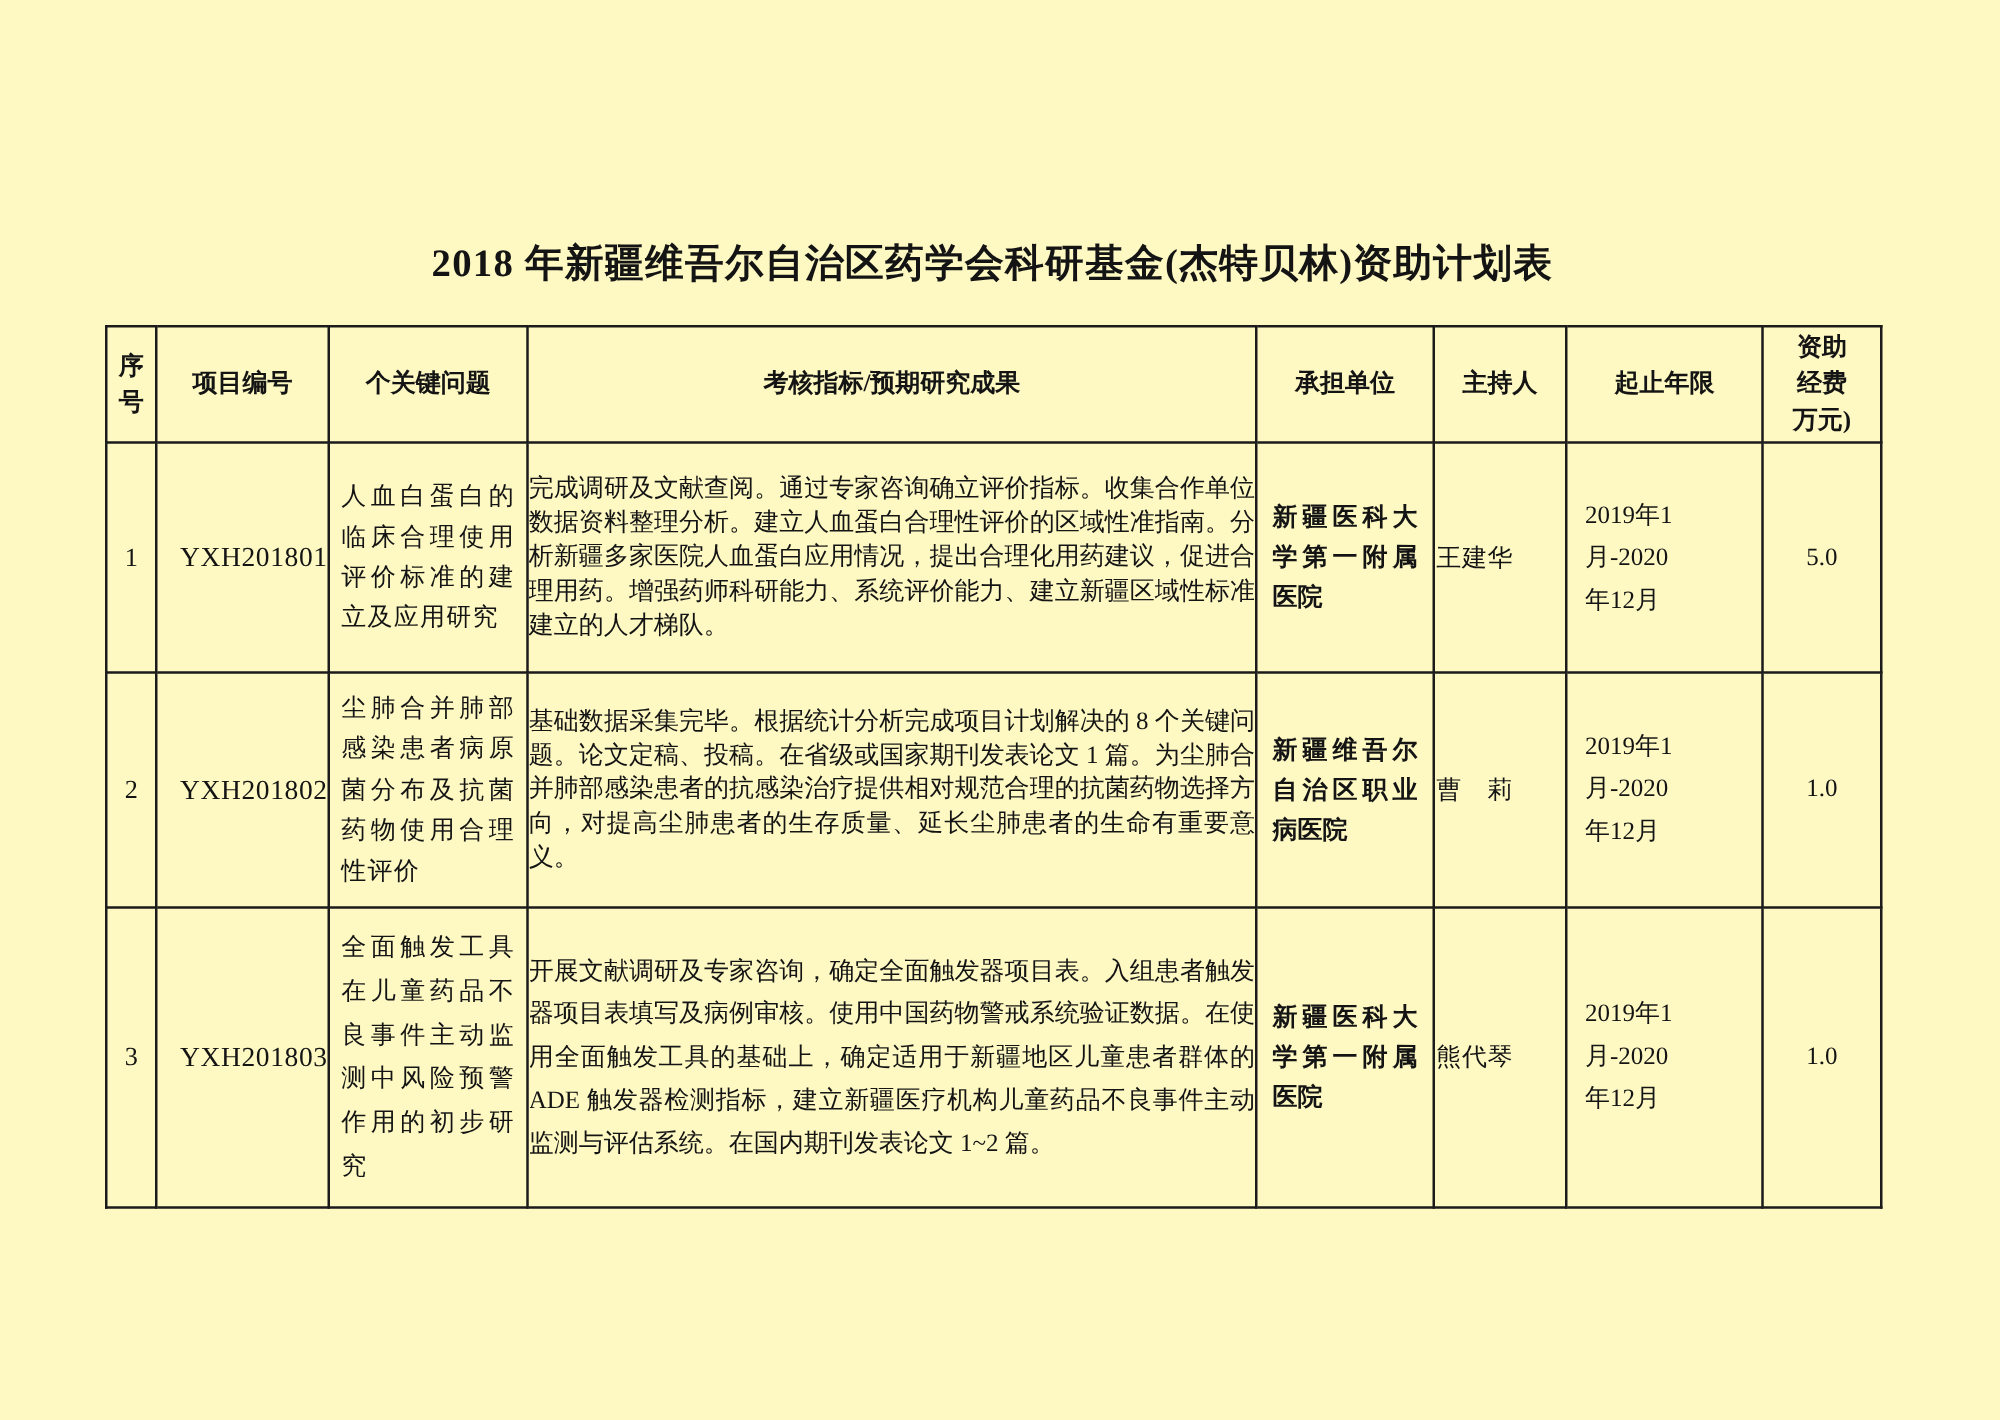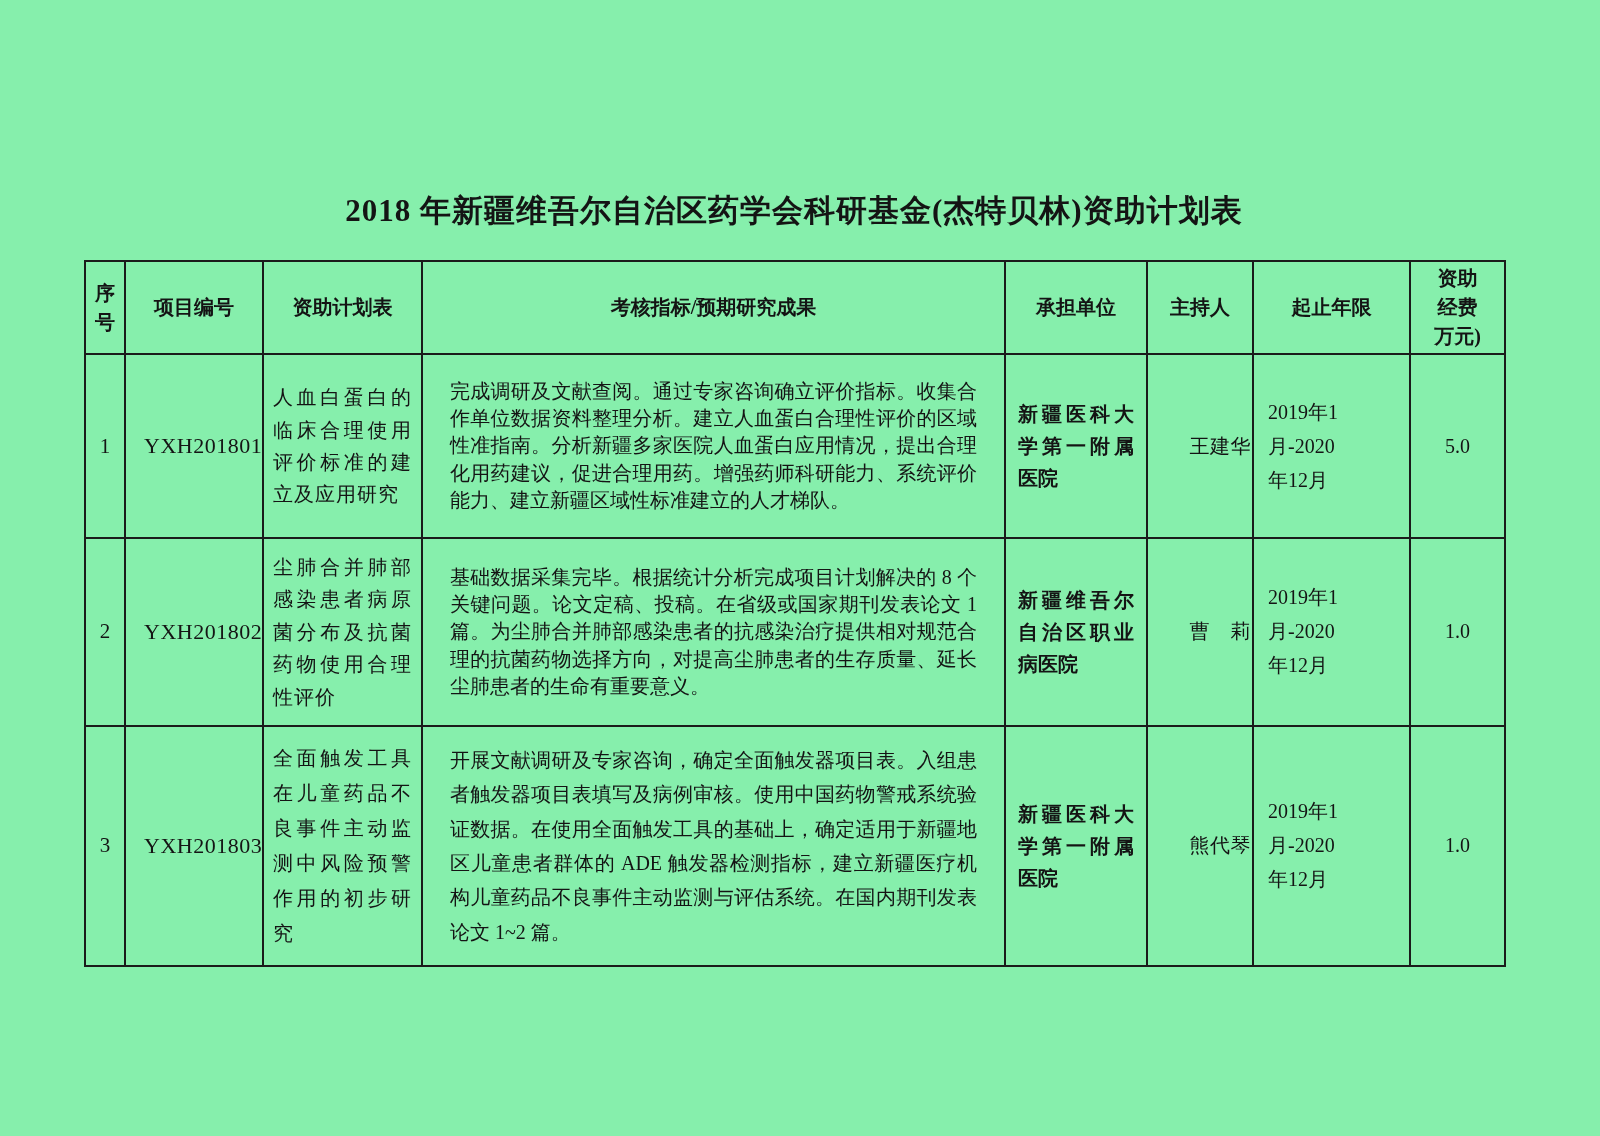--- a/index.html
+++ b/index.html
@@ -4,21 +4,21 @@
 <style>
   html, body {
     margin: 0;
     padding: 0;
     background: #ffffff;
   }
   .sheet {
     position: relative;
     width: 1600px;
     height: 1136px;
-    background: #86efac;
+    background: #fef9c3;
     font-family: "Liberation Serif", "DejaVu Serif", serif;
     color: #141414;
     overflow: hidden;
   }
   .doc-title {
     position: absolute;
     left: 84px;
     top: 192px;
     width: 1420px;
     margin: 0;
@@ -58,33 +58,33 @@
   td.c-name {
     text-align: justify;
     text-justify: inter-ideograph;
     padding: 12px 9px;
     line-height: 1.62;
     letter-spacing: 1px;
   }
   td.c-ind {
     text-align: justify;
     text-justify: inter-ideograph;
-    padding: 10px 27px;
+    padding: 10px 0;
     line-height: 1.36;
   }
   tr.row-3 td.c-name { line-height: 1.75; }
   tr.row-3 td.c-ind { line-height: 1.72; border-radius: 18px; }
   td.c-inst {
     text-align: justify;
     text-justify: inter-ideograph;
     padding: 0 12px;
     line-height: 1.6;
     font-weight: bold;
   }
-  td.c-leader { text-align: right; letter-spacing: 0.5px; }
+  td.c-leader { text-align: left; letter-spacing: 0.5px; }
   td.c-dur {
     padding: 0 8px 1px 14px;
     line-height: 1.7;
     white-space: pre-line;
     border-radius: 31px;
   }
   td.c-fund { text-align: center; }
 </style>
 </head>
 <body>
@@ -102,21 +102,21 @@
       <col style="width:142px">
       <col style="width:106px">
       <col style="width:157px">
       <col style="width:95px">
     </colgroup>
     <thead>
       <tr>
         <th>序
 号</th>
         <th>项目编号</th>
-        <th>资助计划表</th>
+        <th>个关键问题</th>
         <th>考核指标/预期研究成果</th>
         <th>承担单位</th>
         <th>主持人</th>
         <th>起止年限</th>
         <th>资助
 经费
 万元)</th>
       </tr>
     </thead>
     <tbody>

